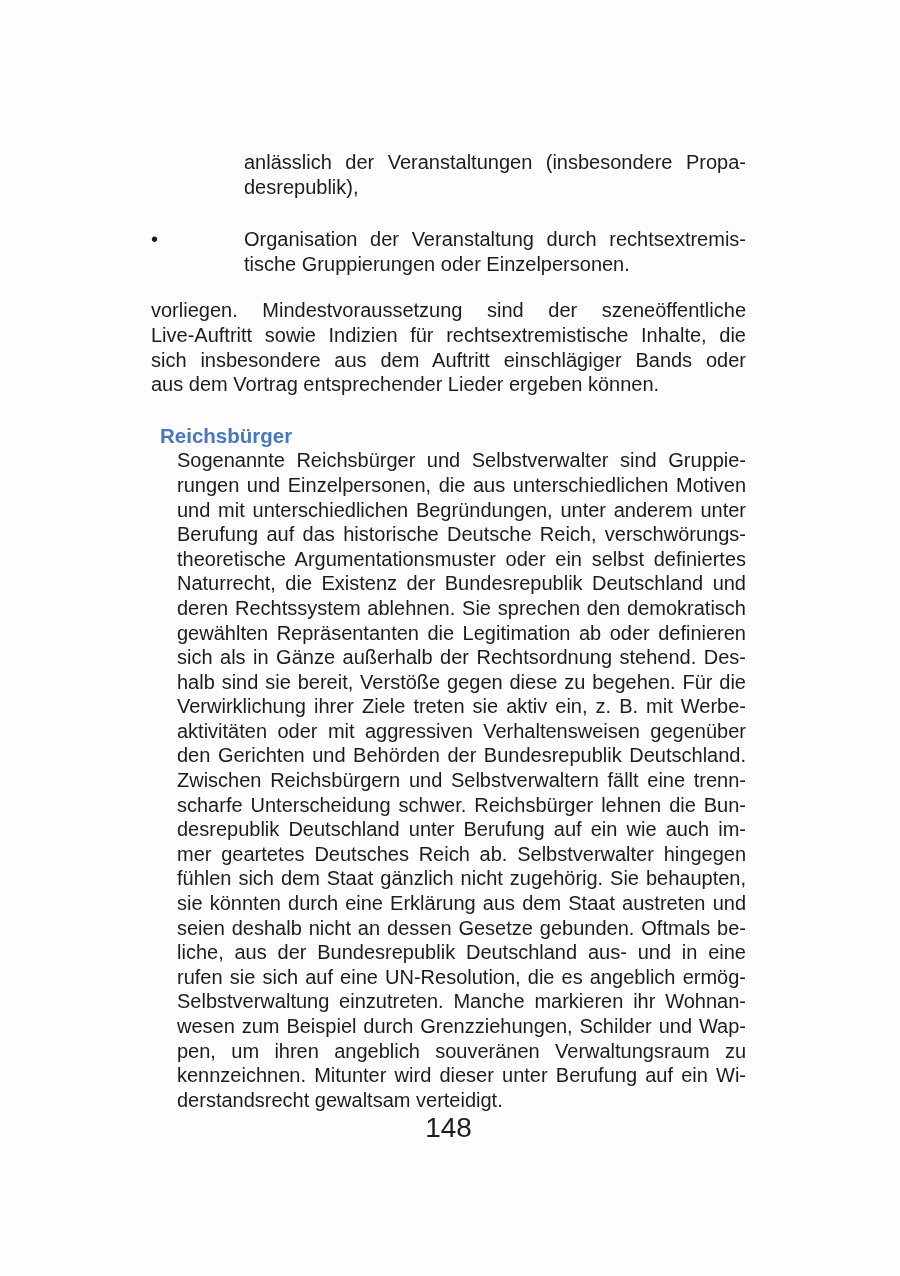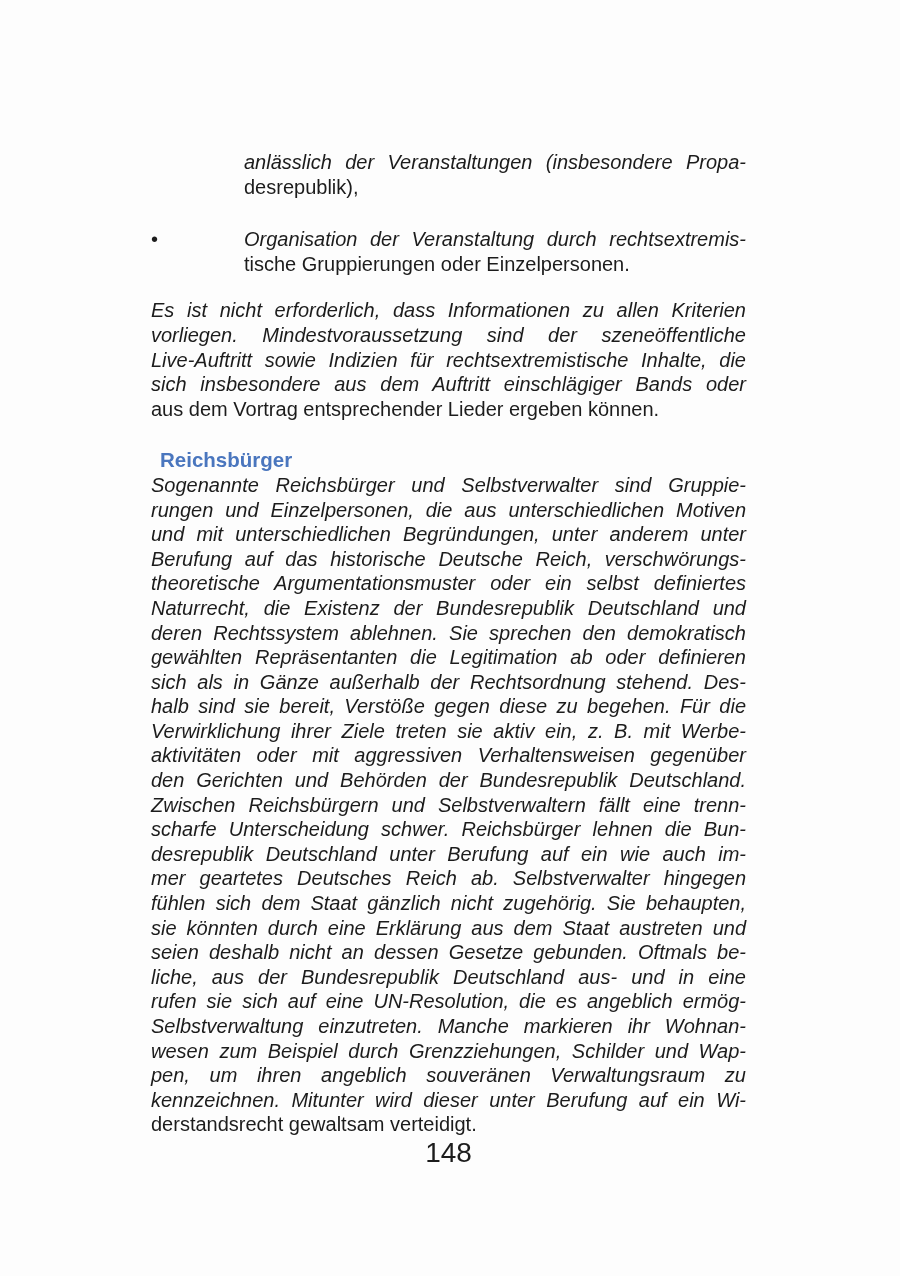--- a/index.html
+++ b/index.html
@@ -21,21 +21,20 @@
     margin-left: 151px;
     padding-top: 150px;
   }
   .line {
     white-space: nowrap;
   }
   .line.j {
     white-space: normal;
     text-align: justify;
     text-align-last: justify;
-    font-style: italic;
   }
   .hang {
     margin-left: 93px;
   }
   .bullet-item {
     position: relative;
     margin-left: 93px;
     margin-top: 28px;
   }
   .bullet-marker {
@@ -48,20 +47,21 @@
   }
   .heading {
     margin: 27px 0 0 9px;
     font-size: 20.5px;
     line-height: 24.6px;
     font-weight: bold;
     color: var(--accent, #4A76BE);
   }
   .para2 {
     margin-top: 0;
+    margin-left: 26px;
   }
   .page-number {
     margin-top: 4px;
     text-align: center;
     font-size: 28px;
   }
 </style>
 </head>
 <body>
 
@@ -74,21 +74,20 @@
 
   <div class="bullet-item">
     <span class="bullet-marker">•</span>
     <div>
         <div class="line j">Organisation der Veranstaltung durch rechtsextremis-</div>
         <div class="line">tische Gruppierungen oder Einzelpersonen.</div>
       </div>
   </div>
 
   <div class="para1">
-      <div class="line j">Es ist nicht erforderlich, dass Informationen zu allen Kriterien</div>
       <div class="line j">vorliegen. Mindestvoraussetzung sind der szeneöffentliche</div>
       <div class="line j">Live-Auftritt sowie Indizien für rechtsextremistische Inhalte, die</div>
       <div class="line j">sich insbesondere aus dem Auftritt einschlägiger Bands oder</div>
       <div class="line">aus dem Vortrag entsprechender Lieder ergeben können.</div>
     </div>
 
   <h2 class="heading">Reichsbürger</h2>
 
   <div class="para2">
       <div class="line j">Sogenannte Reichsbürger und Selbstverwalter sind Gruppie-</div>

